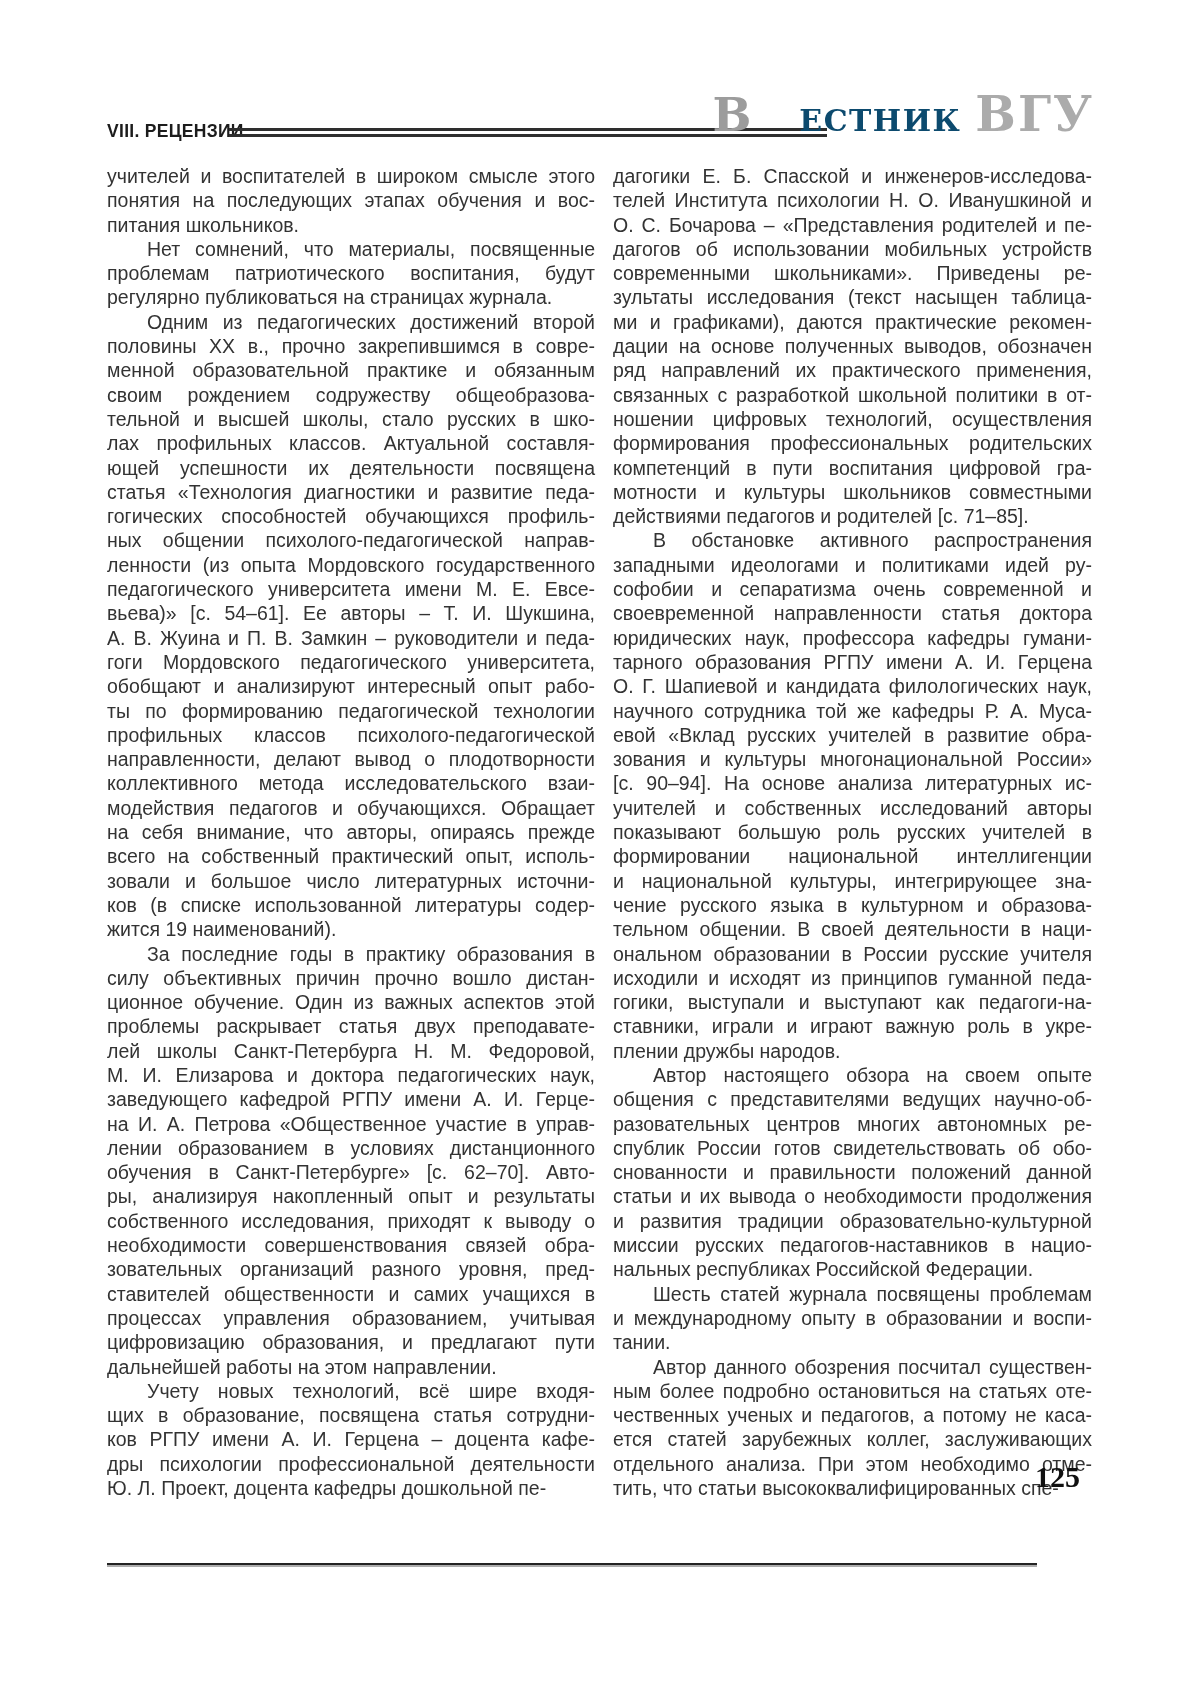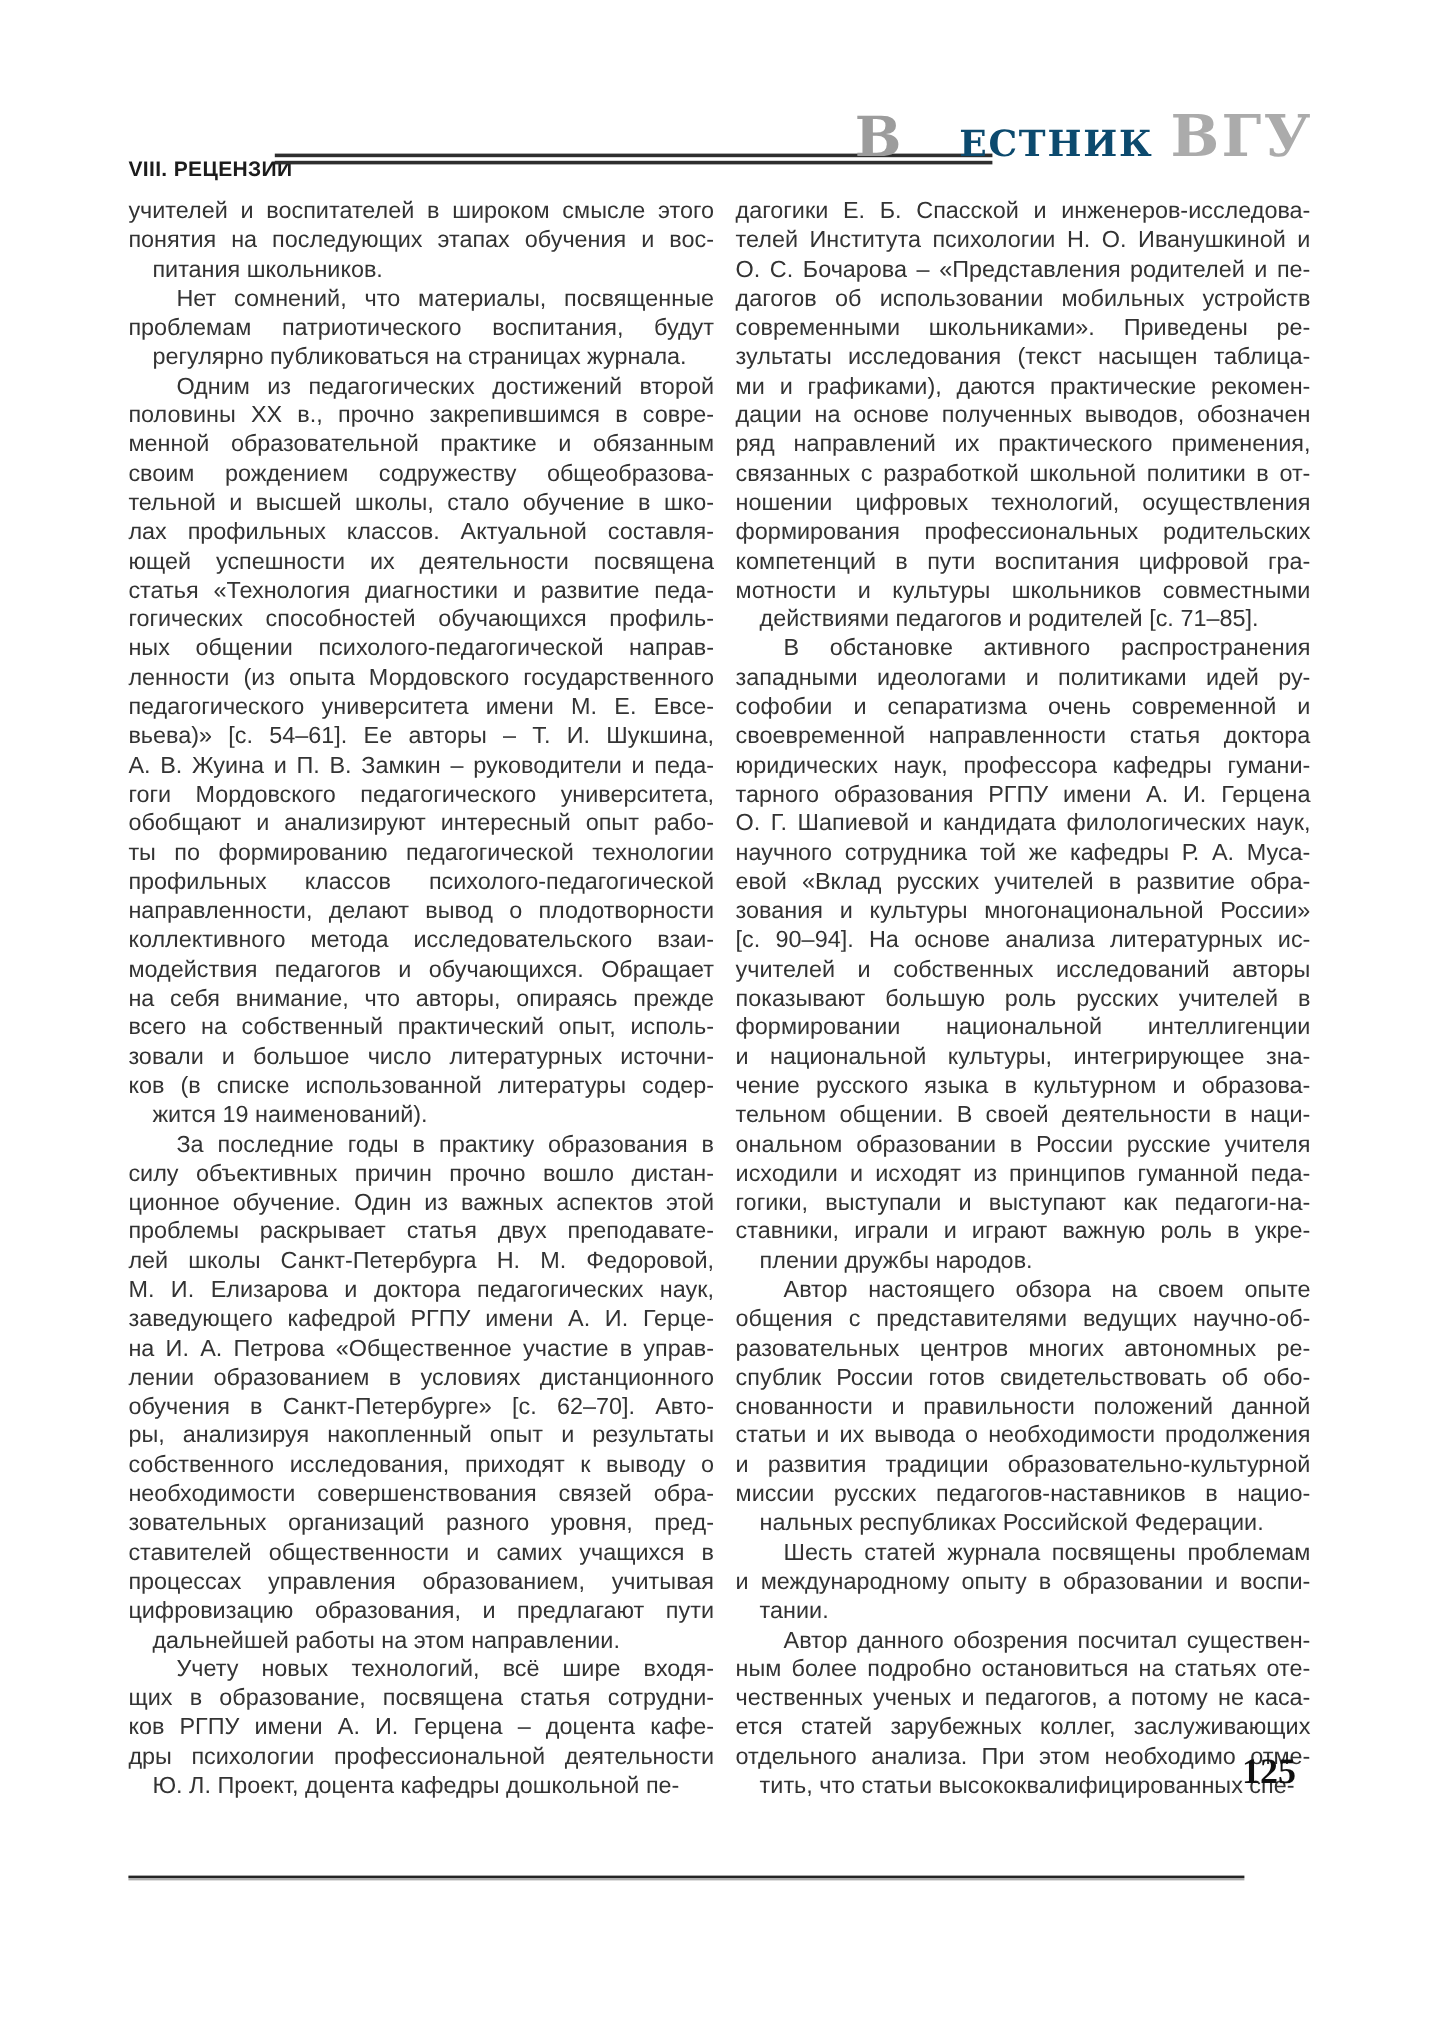--- a/index.html
+++ b/index.html
@@ -3,40 +3,40 @@
 <meta charset="utf-8">
 <style>
   html,body { margin:0; padding:0; background:#ffffff; }
   .page {
     position:relative; width:1200px; height:1697px; background:#ffffff;
     font-family:"Liberation Sans","DejaVu Sans",sans-serif; color:#333333;
     overflow:hidden;
   }
   
   .section-label {
-    position:absolute; left:107px; top:131px;
+    position:absolute; left:107px; top:121px;
     font-size:17.5px; font-weight:bold; color:#1c1c1c; letter-spacing:0.3px;
   }
   .header-rule {
     position:absolute; left:229px; top:128px; width:598px; height:3px;
     border-top:3px solid #2e2e2e; border-bottom:3px solid #2e2e2e;
   }
   .logo {
     position:absolute; right:106px; top:90px; line-height:1; white-space:nowrap;
     font-family:"DejaVu Serif","Liberation Serif",serif; font-weight:bold;
   }
   .logo-initial { font-size:46px; color:#9c9c9c; }
   .logo-rest    { font-size:30px; color:#0c4a6e; letter-spacing:1.5px;margin-left:48px; }
   .logo-suffix  { font-size:48px; color:#ababab; margin-left:14px; letter-spacing:2px; }
   
   .column { position:absolute; top:164px; font-size:19.5px; line-height:24.3px; }
   .col-left  { left:107px; width:488px; }
   .col-right { left:613px; width:479px; }
   .line { text-align:justify; text-align-last:justify; }
-  .line.para-end { text-align-last:left;margin-left:20px; }
+  .line.para-end { text-align-last:left; }
   .line.first-indent { text-indent:40px; }
   
   .footer-rule {
     position:absolute; left:107px; top:1563px; width:930px; height:4px;
     background:linear-gradient(to bottom,#242424 0%,#242424 55%,#adadad 55%,#adadad 100%);
   }
   .page-number {
     position:absolute; right:120px; top:1460px;
     font-family:"Liberation Serif","DejaVu Serif",serif; font-weight:bold;
     font-size:30px; color:#101010;
@@ -59,21 +59,21 @@
       <div class="line">учителей и воспитателей в широком смысле этого</div>
       <div class="line">понятия на последующих этапах обучения и вос-</div>
       <div class="line para-end">питания школьников.</div>
       <div class="line first-indent">Нет сомнений, что материалы, посвященные</div>
       <div class="line">проблемам патриотического воспитания, будут</div>
       <div class="line para-end">регулярно публиковаться на страницах журнала.</div>
       <div class="line first-indent">Одним из педагогических достижений второй</div>
       <div class="line">половины XX в., прочно закрепившимся в совре-</div>
       <div class="line">менной образовательной практике и обязанным</div>
       <div class="line">своим рождением содружеству общеобразова-</div>
-      <div class="line">тельной и высшей школы, стало обучение в шко-</div>
+      <div class="line">тельной и высшей школы, стало русских в шко-</div>
       <div class="line">лах профильных классов. Актуальной составля-</div>
       <div class="line">ющей успешности их деятельности посвящена</div>
       <div class="line">статья «Технология диагностики и развитие педа-</div>
       <div class="line">гогических способностей обучающихся профиль-</div>
       <div class="line">ных общении психолого-педагогической направ-</div>
       <div class="line">ленности (из опыта Мордовского государственного</div>
       <div class="line">педагогического университета имени М. Е. Евсе-</div>
       <div class="line">вьева)» [с. 54–61]. Ее авторы – Т. И. Шукшина,</div>
       <div class="line">А. В. Жуина и П. В. Замкин – руководители и педа-</div>
       <div class="line">гоги Мордовского педагогического университета,</div>

